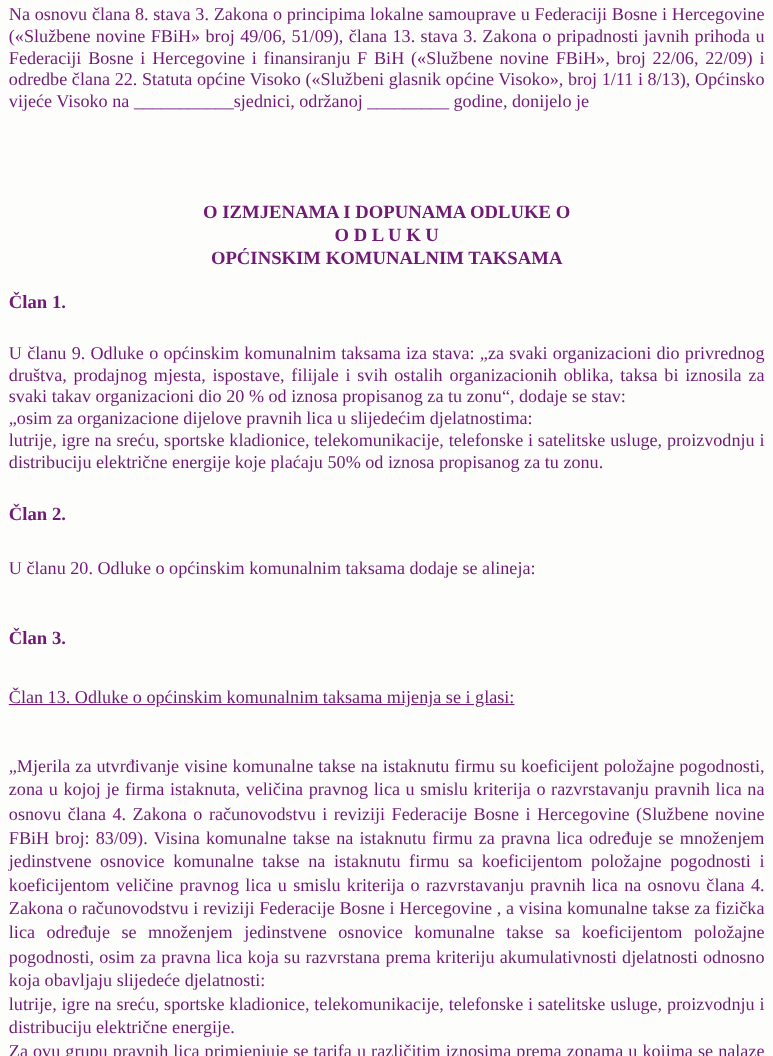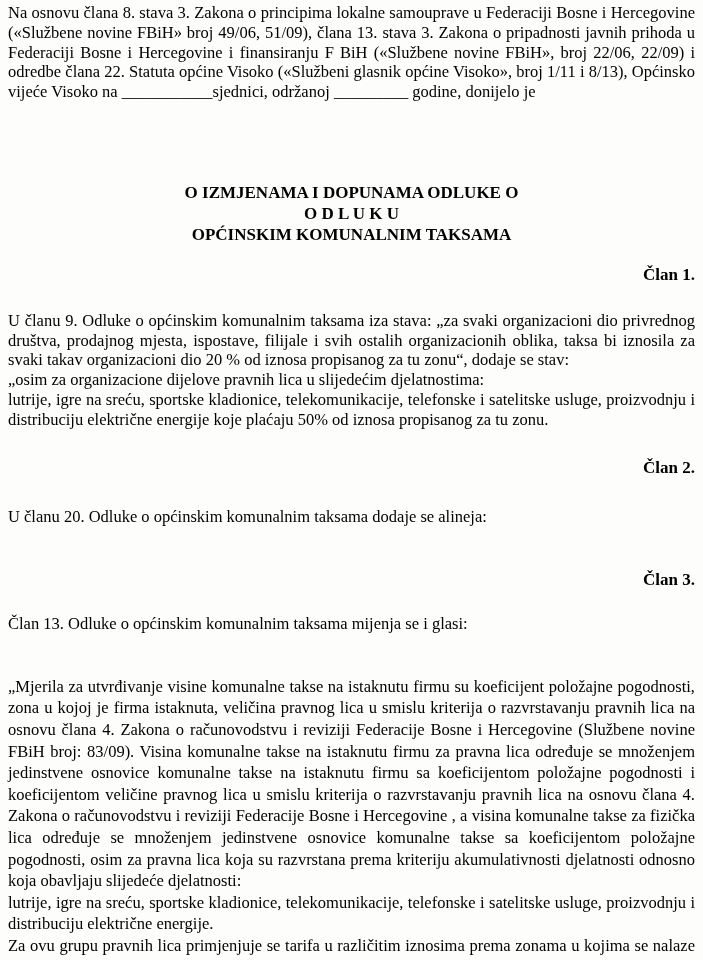--- a/index.html
+++ b/index.html
@@ -5,21 +5,21 @@
   html, body {
     margin: 0;
     padding: 0;
     background: #ffffff;
   }
   .page {
     width: 703px;
     height: 960px;
     box-sizing: border-box;
     background: #fdfdfc;
-    color: #000000;
+    color: #701a75;
     font-family: "Liberation Serif", "DejaVu Serif", serif;
     font-size: 16.5px;
     line-height: 19.8px;
     padding: 3px 8px 0 8px;
     overflow: hidden;
     -webkit-font-smoothing: antialiased;
   }
   .para {
     margin: 0;
     text-align: justify;
@@ -29,30 +29,30 @@
   }
   .title-block {
     margin-top: 80px;
     text-align: center;
     font-weight: bold;
     font-size: 17px;
     line-height: 21px;
   }
   .article-heading {
     margin: 0;
-    text-align: right;
+    text-align: left;
     font-weight: bold;
     font-size: 17px;
   }
   .heading-1 { margin-top: 20px; }
   .heading-2 { margin-top: 28px; }
   .heading-3 { margin-top: 43px; }
   .art-body-1 { margin-top: 26px; }
   .art-body-2 { margin-top: 30px; }
-  .art-body-3 { margin-top: 24px; }
+  .art-body-3 { margin-top: 34px; text-decoration: underline; }
   .big-gap { margin-top: 42px; }
   .line-h-tall { line-height: 21.6px; }
 </style>
 </head>
 <body>
 
 <div class="page">
 
   <p class="para preamble">Na osnovu člana 8. stava 3. Zakona o principima lokalne samouprave u Federaciji Bosne i Hercegovine («Službene novine FBiH» broj 49/06, 51/09), člana 13. stava 3. Zakona o pripadnosti javnih prihoda u Federaciji Bosne i Hercegovine i finansiranju F BiH («Službene novine FBiH», broj 22/06, 22/09) i odredbe člana 22. Statuta općine Visoko («Službeni glasnik općine Visoko», broj 1/11 i 8/13), Općinsko vijeće Visoko na ___________sjednici, održanoj _________ godine, donijelo je</p>
 

